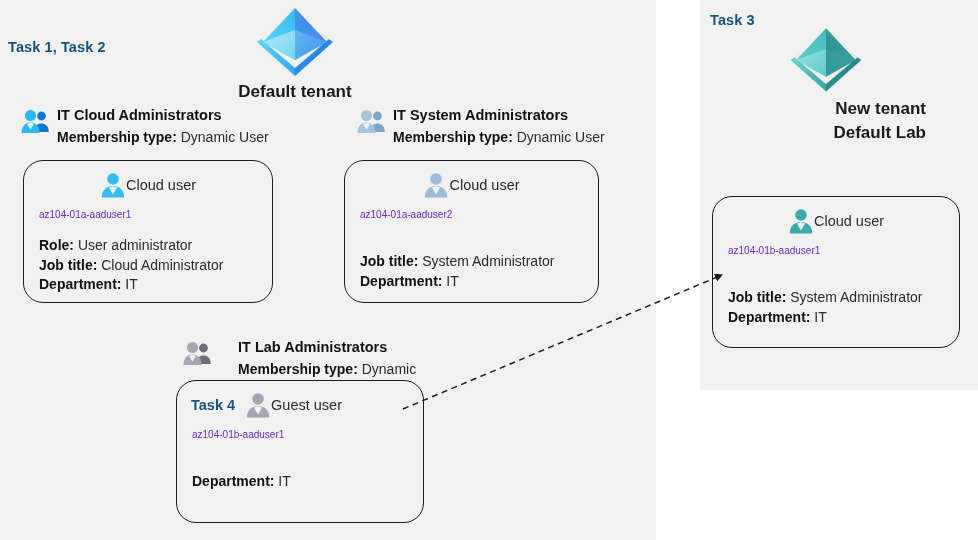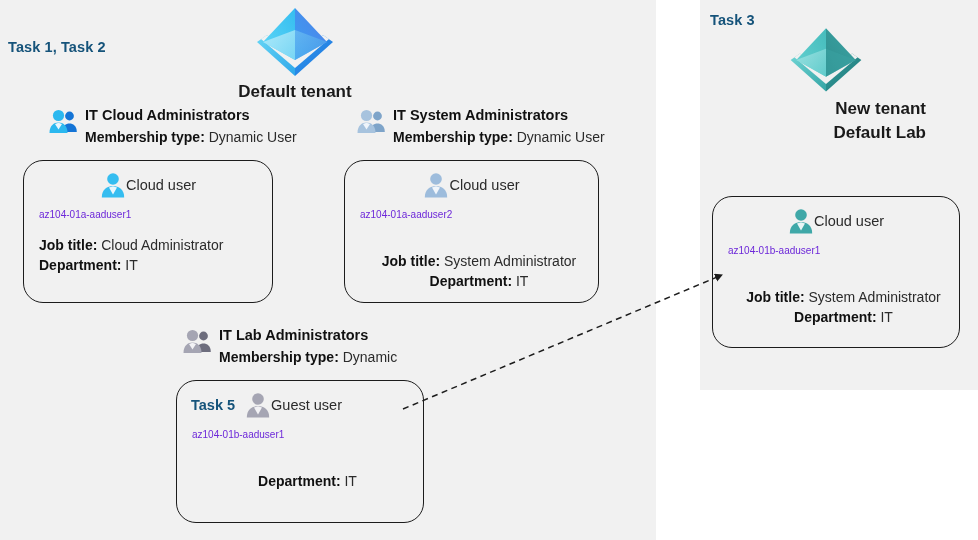--- a/index.html
+++ b/index.html
@@ -57,23 +57,23 @@
   }
   .tenant-name.two-line { line-height: 24px; }
 
   
   .group-header {
     position: absolute;
     display: flex;
     align-items: flex-start;
     white-space: nowrap;
   }
-  #group-cloud-admins  { left: 48px;  top: 104px; }
+  #group-cloud-admins  { left: 20px;  top: 104px; }
   #group-sys-admins    { left: 356px; top: 104px; }
-  #group-lab-admins    { left: 182px; top: 324px; }
+  #group-lab-admins    { left: 182px; top: 336px; gap: 19px; }
 
   .group-icon { flex: 0 0 auto; margin-top: 5px; margin-right: 7px; }
 
   .group-text { line-height: 22px; }
 
   .group-name {
     font-size: 14.5px;
     font-weight: bold;
     color: #111111;
   }
@@ -124,21 +124,21 @@
     color: #6d28d9;
     padding: 6px 0 0 15px;
     white-space: nowrap;
   }
 
   .card-attrs {
     padding: 16px 0 0 15px;
     line-height: 19.5px;
     white-space: nowrap;
   }
-  .card-attrs.loose { padding-top: 32px; text-align: center; }
+  .card-attrs.loose { padding-top: 32px; }
   .attr { font-size: 14px; color: #2b2b2b; }
   .attr b { color: #111111; font-weight: bold; }
 
   
   #connector { position: absolute; left: 0; top: 0; pointer-events: none; }
 </style>
 </head>
 <body>
 
 <div id="stage">
@@ -209,20 +209,21 @@
     <div class="card-head">
       <svg class="user-icon" width="26" height="27" viewBox="0 0 26 27">
         <circle cx="13" cy="7" r="5.8" fill="#35bdf0"></circle>
         <path d="M1.8 25.5 C1.8 17.2 7.2 14 13 14 C18.8 14 24.2 17.2 24.2 25.5 Z" fill="#35bdf0"></path>
         <path d="M13 14.2 L9 15.6 L13 22.4 L17 15.6 Z" fill="#eaf7fd"></path>
       </svg>
       <span class="card-kind">Cloud user</span>
     </div>
     <div class="card-username">az104-01a-aaduser1</div>
     <div class="card-attrs">
+      <div class="attr"><b>Role:</b> <span>User administrator</span></div>
       <div class="attr"><b>Job title:</b> <span>Cloud Administrator</span></div>
       <div class="attr"><b>Department:</b> <span>IT</span></div>
     </div>
   </div>
 
   <div class="group-header" id="group-sys-admins">
     <svg class="group-icon" width="30" height="26" viewBox="0 0 30 26">
       <circle cx="21.5" cy="7" r="4.4" fill="#7ea4c9"></circle>
       <path d="M14.2 23 C14.2 16.8 18 14.6 21.5 14.6 C25 14.6 28.8 16.8 28.8 23 Z" fill="#7ea4c9"></path>
       <circle cx="10.5" cy="6.5" r="5.6" fill="#a7c3de"></circle>
@@ -260,21 +261,21 @@
       <path d="M10.5 13.8 L7 15 L10.5 20.6 L14 15 Z" fill="#f2f2f5"></path>
     </svg>
     <div class="group-text">
       <div class="group-name">IT Lab Administrators</div>
       <div class="group-meta"><b>Membership type:</b> <span>Dynamic</span></div>
     </div>
   </div>
 
   <div class="card" id="card-user4">
     <div class="card-head with-task">
-      <span class="card-task">Task 5</span>
+      <span class="card-task">Task 4</span>
       <svg class="user-icon" width="26" height="27" viewBox="0 0 26 27">
         <circle cx="13" cy="7" r="5.8" fill="#a5a5b3"></circle>
         <path d="M1.8 25.5 C1.8 17.2 7.2 14 13 14 C18.8 14 24.2 17.2 24.2 25.5 Z" fill="#a5a5b3"></path>
         <path d="M13 14.2 L9 15.6 L13 22.4 L17 15.6 Z" fill="#f2f2f5"></path>
       </svg>
       <span class="card-kind">Guest user</span>
     </div>
     <div class="card-username">az104-01b-aaduser1</div>
     <div class="card-attrs loose">
       <div class="attr"><b>Department:</b> <span>IT</span></div>

